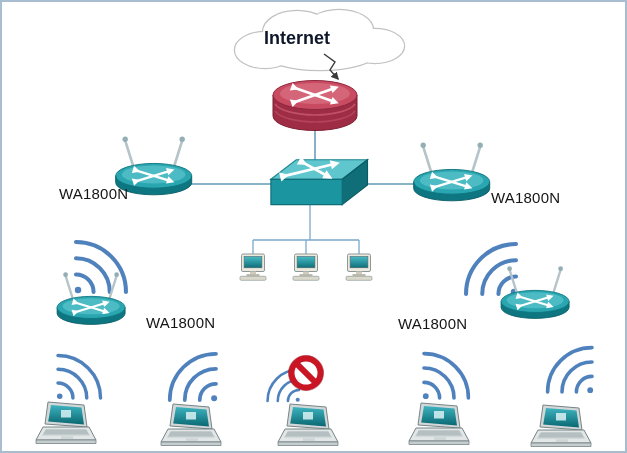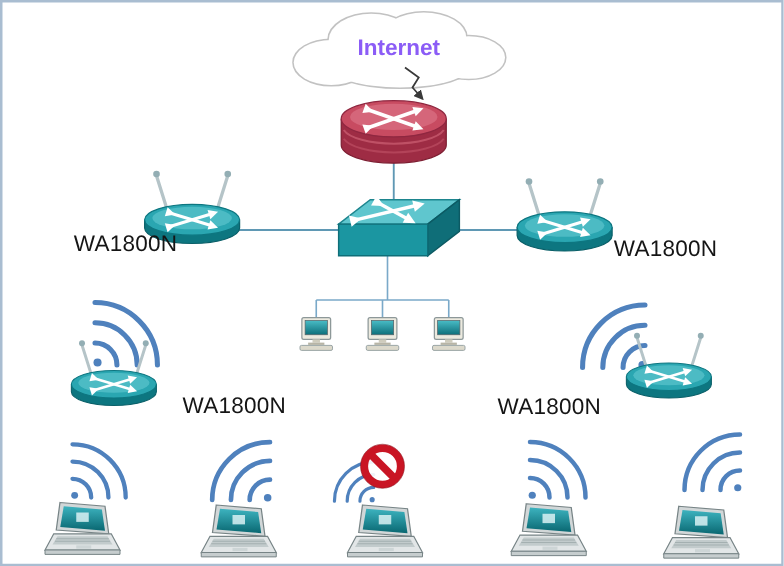--- a/index.html
+++ b/index.html
@@ -1,20 +1,20 @@
 <!DOCTYPE html>
 <html><head>
 <meta charset="utf-8">
 <style>
   *{margin:0;padding:0;box-sizing:border-box}
   html,body{width:627px;height:453px;background:#fff;font-family:"Liberation Sans",sans-serif}
   .frame{position:relative;width:627px;height:453px;border:2px solid #a9bdd1;background:#ffffff;overflow:hidden}
   .layer{position:absolute;left:0;top:0}
-  .lbl{position:absolute;font-size:18px;color:#151515;letter-spacing:.2px;white-space:nowrap}
-  .title{position:absolute;left:262px;top:26px;width:110px;text-align:center;font-size:18px;font-weight:bold;color:#8b5cf6}
+  .lbl{position:absolute;font-size:15px;color:#151515;letter-spacing:.2px;white-space:nowrap}
+  .title{position:absolute;left:262px;top:26px;width:110px;text-align:left;font-size:18px;font-weight:bold;color:#0f172a}
   .warc{fill:none;stroke:#4f81bd;stroke-width:3;stroke-linecap:round}
   .netline{stroke:#5f98b4;stroke-width:1.5;fill:none}
   .busline{stroke:#7aa9c9;stroke-width:1.3;fill:none}
 </style>
 </head>
 <body>
 
 <div class="frame">
 
   <svg class="layer" width="627" height="453" viewBox="0 0 627 453">

